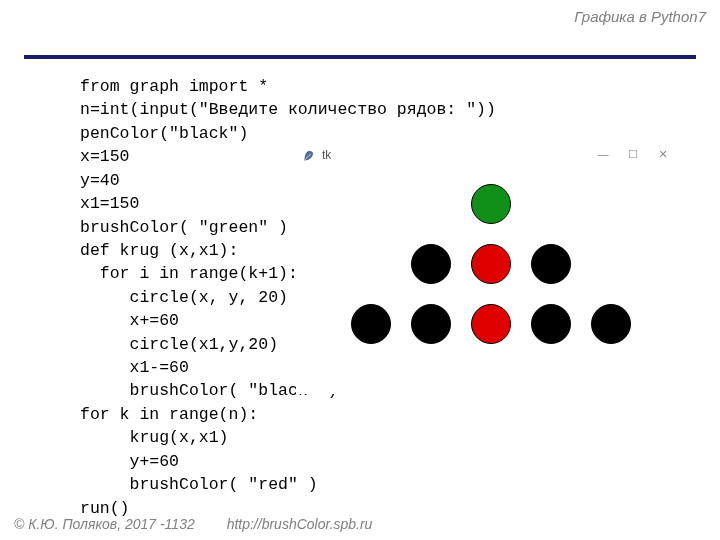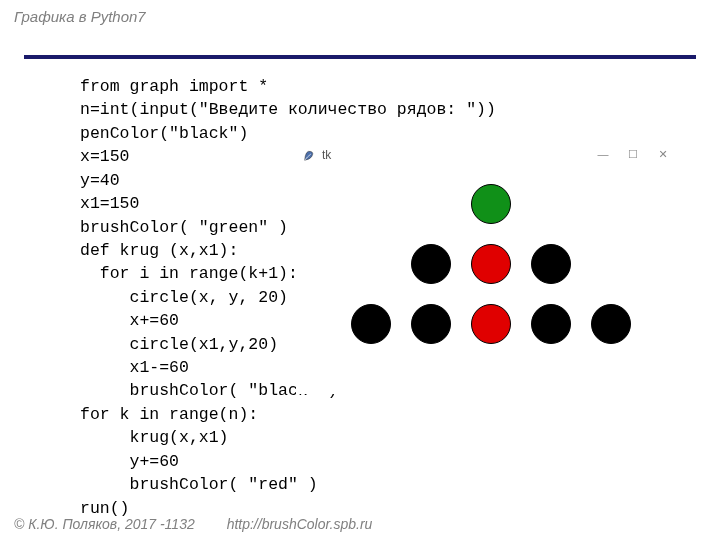--- a/index.html
+++ b/index.html
@@ -11,21 +11,21 @@
     font-family: Arial, Helvetica, sans-serif;
     position: relative;
     overflow: hidden;
   }
   .header {
     position: absolute;
     top: 8px;
     left: 14px;
     right: 14px;
     display: flex;
-    justify-content: flex-start;
+    justify-content: flex-end;
     font-style: italic;
     color: #808080;
     font-size: 15px;
   }
   .hr {
     position: absolute;
     top: 55px;
     left: 24px;
     right: 24px;
     height: 4px;

